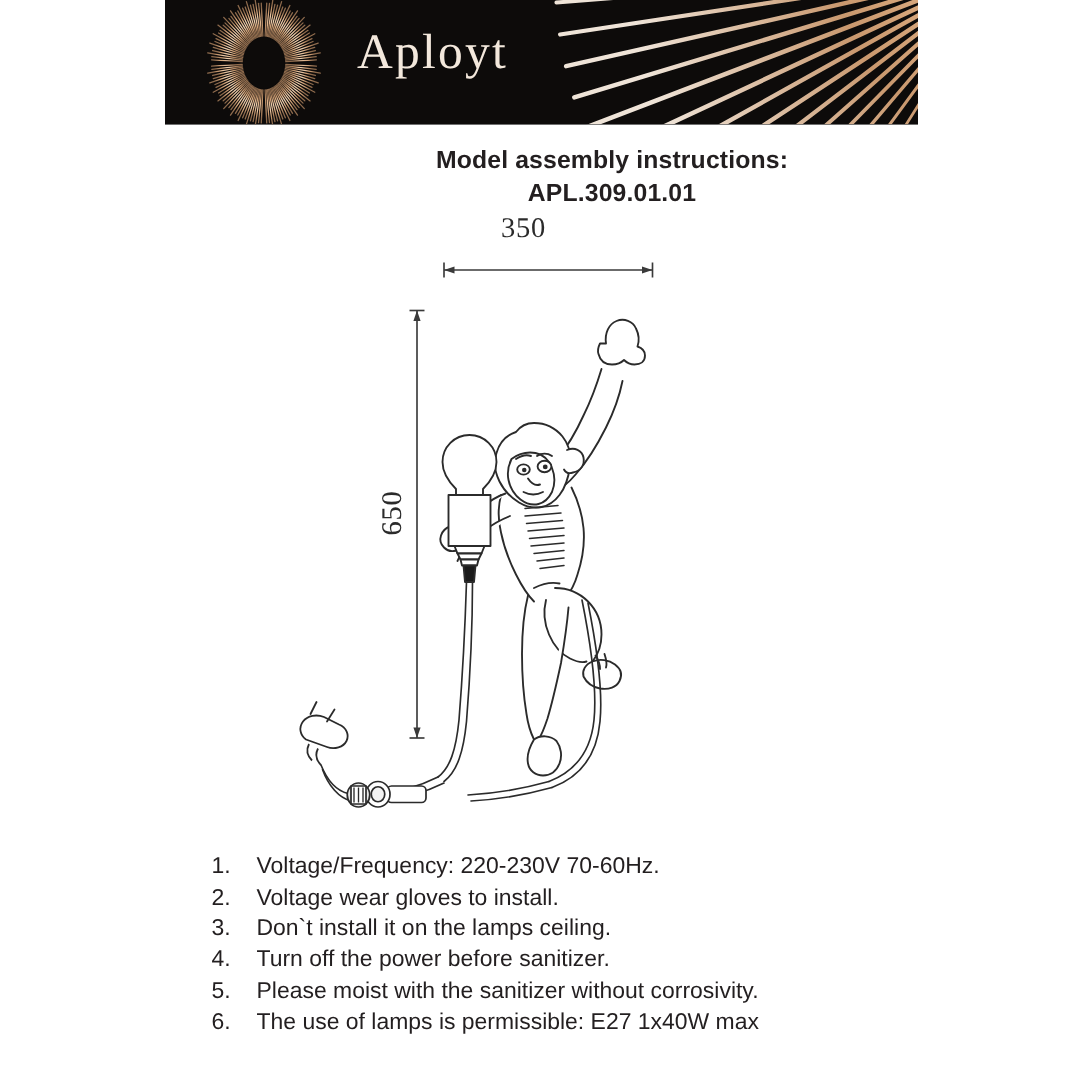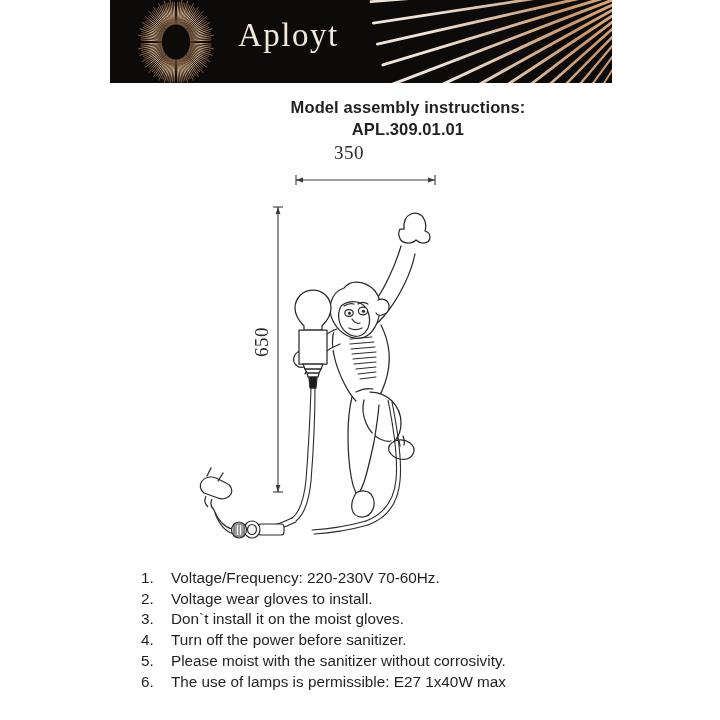--- a/index.html
+++ b/index.html
@@ -527,21 +527,21 @@
   <div class="instruction-row">
     <span class="instruction-num">1.</span>
     <span class="instruction-text">Voltage/Frequency: 220-230V 70-60Hz.</span>
   </div>
   <div class="instruction-row">
     <span class="instruction-num">2.</span>
     <span class="instruction-text">Voltage wear gloves to install.</span>
   </div>
   <div class="instruction-row">
     <span class="instruction-num">3.</span>
-    <span class="instruction-text">Don`t install it on the moist gloves.</span>
+    <span class="instruction-text">Don`t install it on the lamps ceiling.</span>
   </div>
   <div class="instruction-row">
     <span class="instruction-num">4.</span>
     <span class="instruction-text">Turn off the power before sanitizer.</span>
   </div>
   <div class="instruction-row">
     <span class="instruction-num">5.</span>
     <span class="instruction-text">Please moist with the sanitizer without corrosivity.</span>
   </div>
   <div class="instruction-row">

